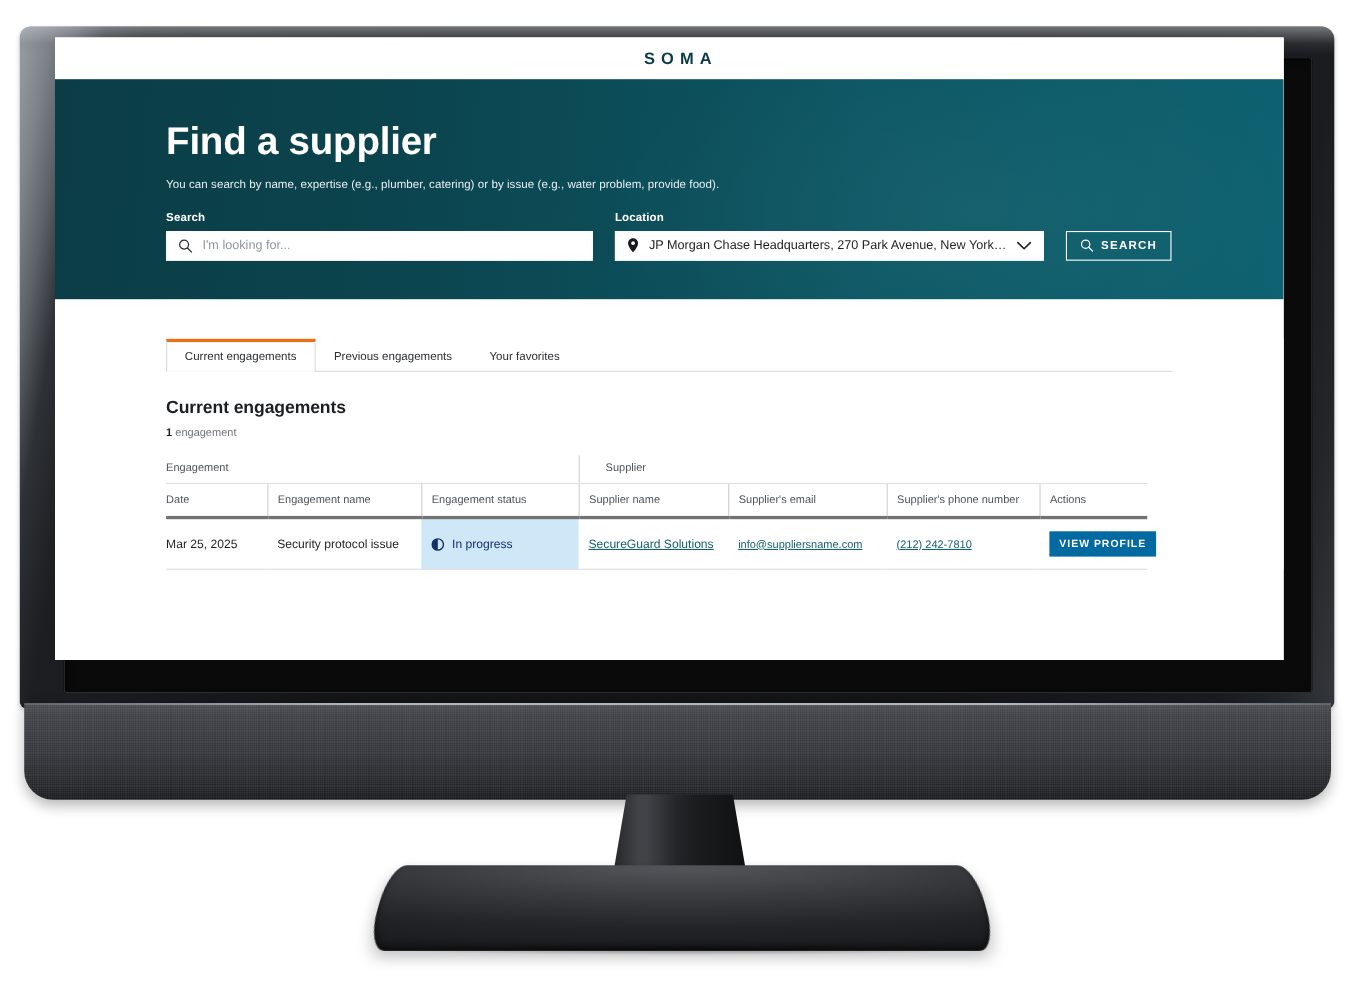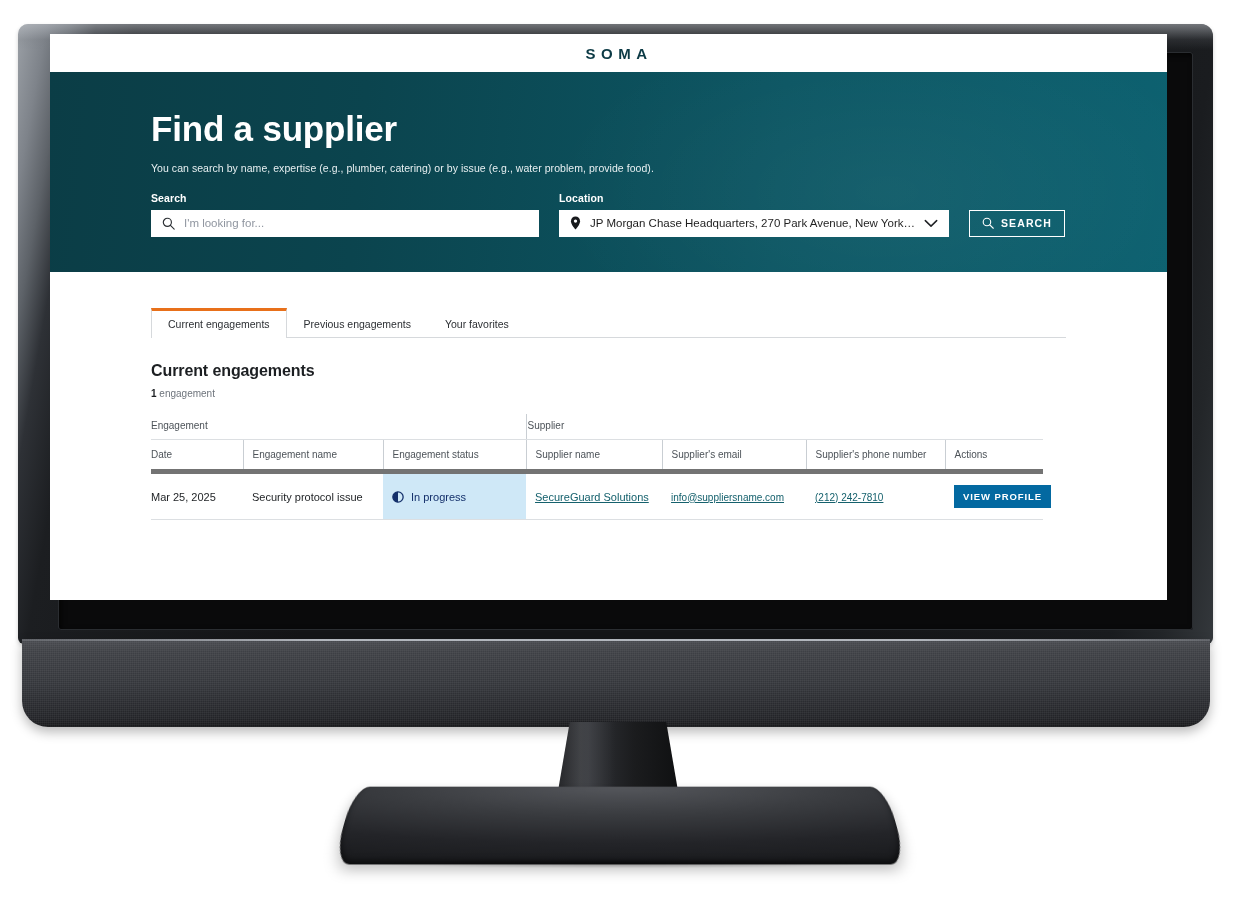--- a/index.html
+++ b/index.html
@@ -279,27 +279,27 @@
     text-align: left;
     font-weight: 400;
     vertical-align: middle;
   }
   tr.group-row th {
     font-size: 10px;
     color: #4d5359;
     padding: 6px 0 8px 0;
     border-bottom: 1px solid #dcdfe2;
   }
-  tr.group-row th.sep { border-left: 1px solid #c9ced3; padding-left: 1px; }
+  tr.group-row th.sep { border-left: 1px solid #c9ced3; padding-left: 24px; }
 
   tr.head-row th {
     font-size: 10px;
     color: #4d5359;
     padding: 9px 0 9px 0;
-    border-bottom: 5px solid #737373;
+    border-bottom: 3px solid #737373;
   }
   tr.head-row th.sep { border-left: 1px solid #c9ced3; padding-left: 9px; }
 
   tr.data-row td {
     font-size: 11px;
     color: #1d2023;
     padding: 11px 0 11px 0;
     border-bottom: 1px solid #dcdfe2;
   }
   tr.data-row td.pad { padding-left: 9px; }

